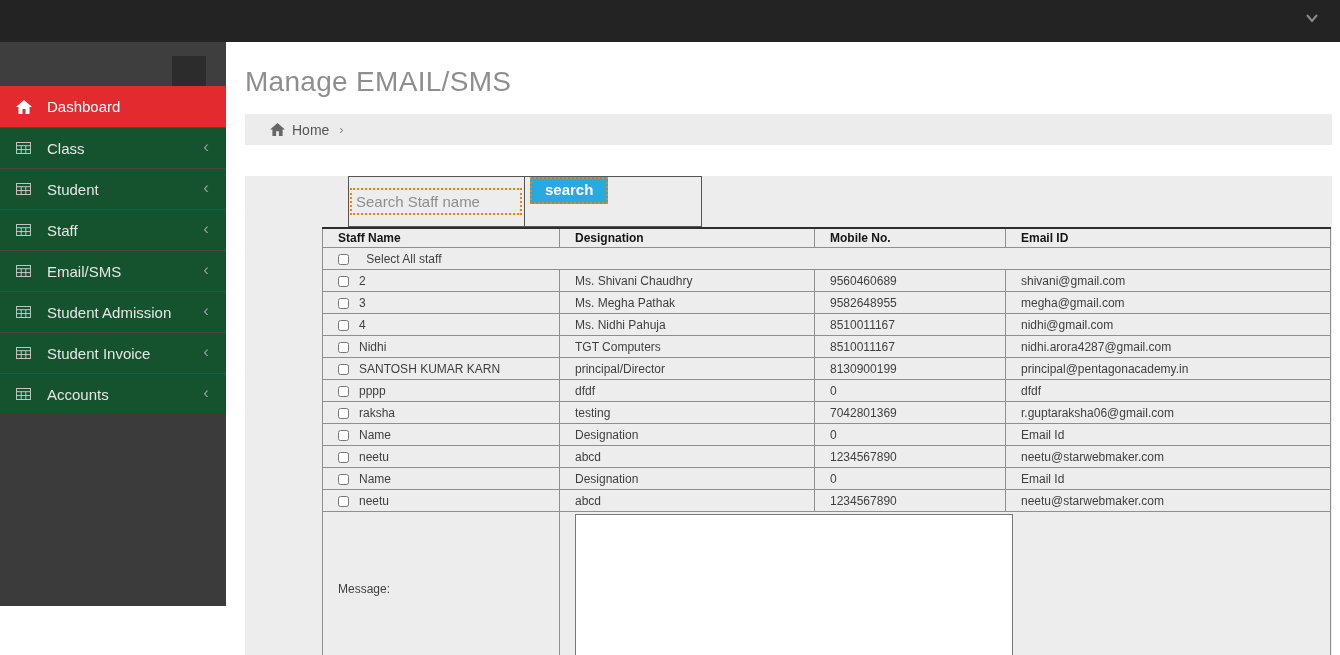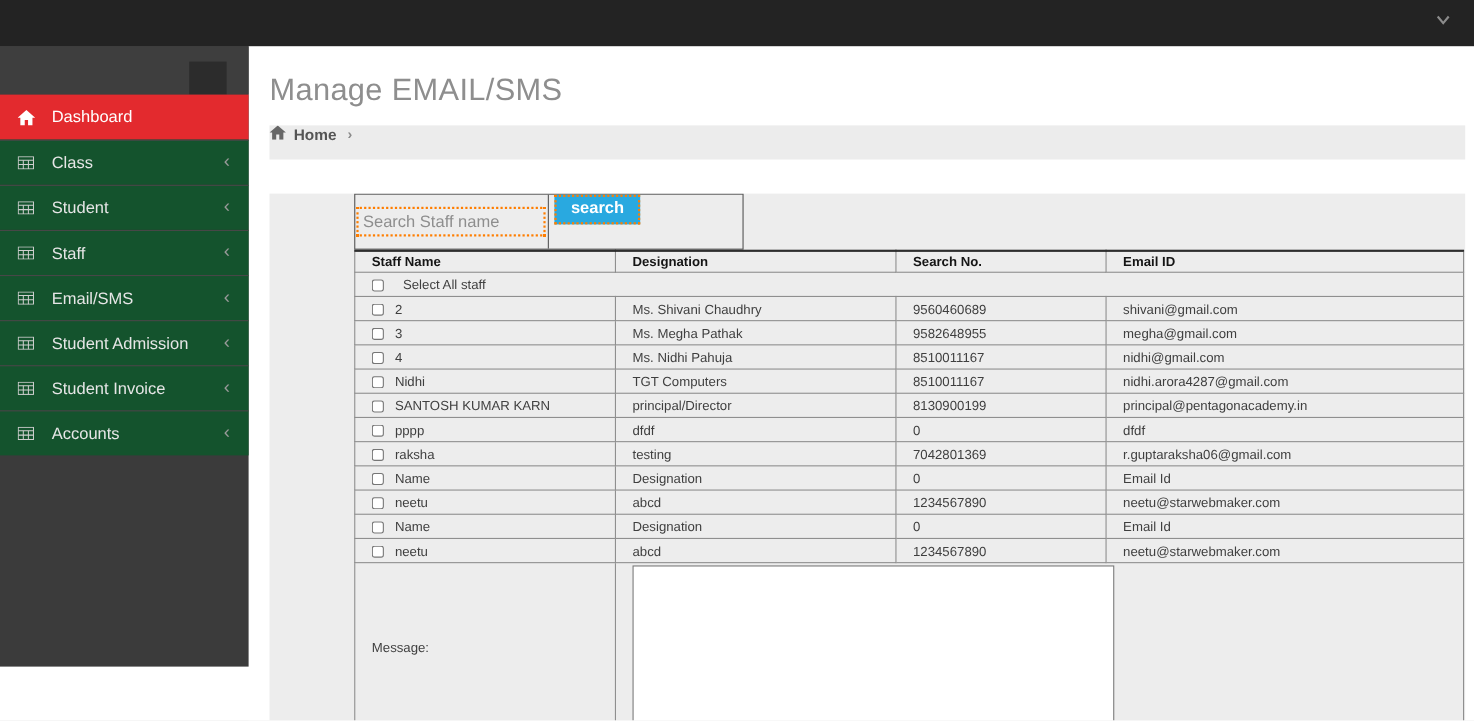--- a/index.html
+++ b/index.html
@@ -25,34 +25,34 @@
   }
   .menu-item.active { background:#e32a2e; color:#ffffff; border-top:none; }
   .menu-item .mi-icon { width:18px; height:14px; margin-right:13px; display:inline-flex; align-items:center; }
   .menu-item .mi-chevron { position:absolute; right:17px; color:#9a9a9a; font-size:17px; line-height:1; top:10px; }
 
   
   .main { position:absolute; left:226px; top:42px; width:1114px; height:613px; background:#ffffff; }
   .page-title { margin:24px 0 0 19px; font-size:28px; color:#8e8e8e; font-weight:400; letter-spacing:0.3px; }
   .breadcrumb {
     position:absolute; left:19px; top:72px; right:8px; height:31px;
-    background:#ececec; display:flex; padding-left:0;
-    font-size:14px; color:#555;font-weight:bold;
+    background:#ececec; display:flex; align-items:center; padding-left:25px;
+    font-size:14px; color:#555;
   }
   .breadcrumb .bc-home-icon { width:15px; height:13px; margin-right:7px; }
   .breadcrumb .bc-sep { color:#8a8a8a; margin-left:10px; font-size:13px; }
   .breadcrumb .bc-home-label { cursor:pointer; }
 
   .panel {
     position:absolute; left:19px; top:134px; right:8px; bottom:0;
     background:#ededed; overflow:hidden;
   }
 
   
-  .search-wrap { margin-left:77px; width:354px; height:51px; border:1px solid #555; display:flex; }
+  .search-wrap { margin-left:103px; width:354px; height:51px; border:1px solid #555; display:flex; }
   .search-cell-input { width:176px; border-right:1px solid #555; display:flex; align-items:center; padding-left:1px; }
   .search-input {
     width:172px; height:27px; border:2px dotted #ff7e00; background:#ededed;
     font-size:15px; color:#555; padding:0 4px; outline:none;
     font-family:"Liberation Sans", sans-serif;
   }
   .search-input::placeholder { color:#8e8e8e; opacity:1; }
   .search-cell-btn { flex:1; display:flex; align-items:flex-start; padding-left:5px; }
   .search-btn {
     background:#29a9e0; color:#ffffff; font-weight:bold; font-size:15px;
@@ -229,21 +229,21 @@
       <colgroup>
           <col class="c1">
           <col class="c2">
           <col class="c3">
           <col class="c4">
         </colgroup>
       <thead>
         <tr>
           <th>Staff Name</th>
           <th>Designation</th>
-          <th>Search No.</th>
+          <th>Mobile No.</th>
           <th>Email ID</th>
         </tr>
       </thead>
       <tbody id="staff-tbody">
         <tr>
           <td colspan="4">
             <input type="checkbox" class="cb" style="">
             <span class="selall-label">Select All staff</span>
           </td>
         </tr>

